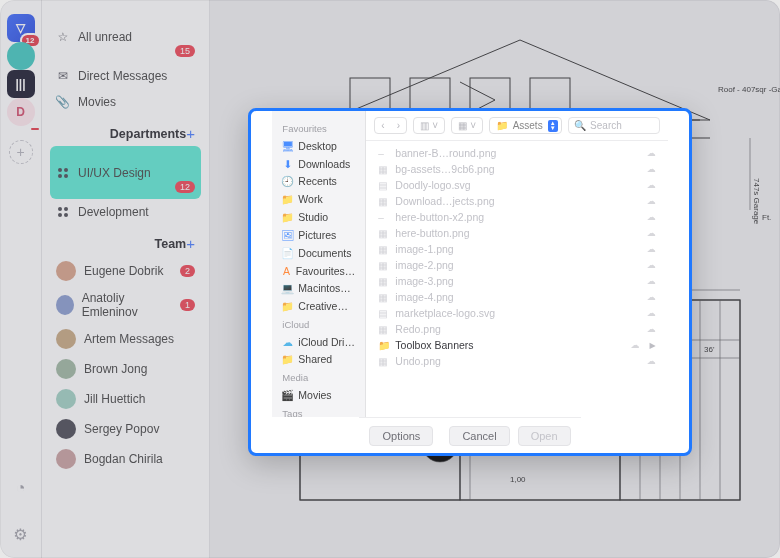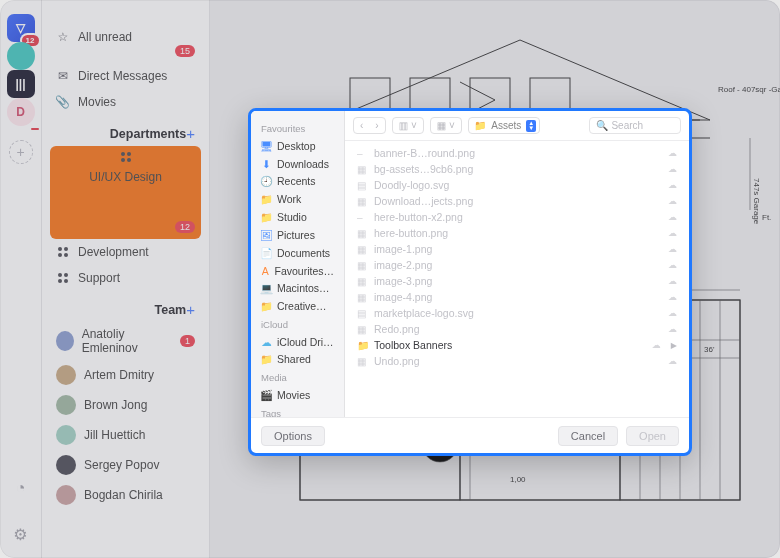--- a/index.html
+++ b/index.html
@@ -19,40 +19,40 @@
 .rail .app-icon.pink { background: #ffe8ee; color:#d34b6a; border-radius:50%; }
 .rail .badge { position:absolute; bottom:-4px; right:-4px; background:#e53b4a; color:#fff; font-size:8px; padding:1px 4px; border-radius:6px; box-shadow:0 0 0 2px #fff; }
 .rail .add-icon { width:24px; height:24px; border:1px dashed #c7c7cd; border-radius:50%; color:#b5b5bd; display:flex; align-items:center; justify-content:center; font-size:14px; }
 .rail .spacer { flex:1; }
 .rail .util-icon { color:#a3a3ab; font-size:16px; margin-bottom:14px; }
 
 
 .sidebar { width: 168px; background:#fff; border-right:1px solid #e6e6e8; padding: 10px 8px 0; font-size:12px; color:#444; overflow:hidden; }
 .sidebar .nav-item { display:flex; align-items:center; gap:8px; padding:6px 6px; border-radius:6px; position:relative; }
 .sidebar .nav-item .glyph { width:14px; display:inline-flex; justify-content:center; color:#5d5d66; }
-.sidebar .nav-item.selected { background:#f97316;flex-direction:column; }
+.sidebar .nav-item.selected { background:#5eead4; }
 .sidebar .nav-item .count { margin-left:auto; background:#ef4555; color:#fff; font-size:9px; border-radius:8px; padding:1px 5px;margin-top:29px; }
 .section-header { display:flex; align-items:center; justify-content:flex-end; padding:10px 6px 4px; font-weight:600; color:#2c2c32; font-size:12.5px; }
 .section-header .plus { color:#4a7dff; font-size:15px; font-weight:400; }
 .user-row { display:flex; align-items:center; gap:8px; padding:5px 6px; }
 .avatar { width:20px; height:20px; border-radius:50%; background:linear-gradient(135deg,#bbb,#888); display:flex; align-items:center; justify-content:center; color:#fff; font-size:10px; }
 .user-row .count { margin-left:auto; background:#ef4555; color:#fff; font-size:9px; border-radius:8px; padding:1px 5px; }
 .dot-grid { display:inline-grid; grid-template-columns:repeat(2,4px); grid-template-rows:repeat(2,4px); gap:2px; }
 .dot-grid span { width:4px; height:4px; background:#4b4b53; border-radius:50%; }
 
 
 .main { flex:1; background:#f0f0f2; position:relative; overflow:hidden; }
 .blueprint { position:absolute; inset:0; }
 .blueprint svg { width:100%; height:100%; }
 .bp-line { stroke:#333; stroke-width:1; fill:none; }
 .bp-light { stroke:#555; stroke-width:.6; }
 .bp-text { font-size:8px; fill:#333; }
 
 
-.dialog { position:absolute; z-index:10; left:248px; top:108px; width:444px; height:348px; background:#fff; border-radius:8px; border:3px solid #2079ff; display:flex; flex-direction:column; box-shadow:0 8px 30px rgba(0,0,0,.22); overflow:hidden; }
+.dialog { position:absolute; z-index:10; left:248px; top:108px; width:444px; height:348px; background:#fff; border-radius:8px; border:3px solid #2079ff; display:flex; flex-direction:column; box-shadow:0 8px 30px rgba(0,0,0,.22); overflow:hidden;align-items:center; }
 .dialog-body { flex:1; display:flex; overflow:hidden; }
 .finder-side { width:94px; background:#f4f4f6; border-right:1px solid #e2e2e4; padding:8px 8px 6px; font-size:10.5px; color:#666; overflow:hidden; }
 .finder-group-label { color:#a0a0a6; font-size:9.5px; padding:4px 2px 3px; }
 .finder-item { display:flex; align-items:center; gap:5px; padding:2.5px 2px; color:#444; white-space:nowrap; overflow:hidden; text-overflow:ellipsis; }
 .fi-icon { width:11px; display:inline-flex; justify-content:center; }
 .finder-content { flex:1; display:flex; flex-direction:column; }
 .finder-toolbar { height:30px; border-bottom:1px solid #ececee; display:flex; align-items:center; gap:6px; padding:0 8px; font-size:10px; color:#888; }
 .seg { display:flex; border:1px solid #e0e0e2; border-radius:4px; overflow:hidden; }
 .seg span { padding:2px 6px; color:#b9b9bf; }
 .path-pill { display:flex; align-items:center; gap:4px; background:#fff; border:1px solid #e0e0e2; border-radius:4px; padding:2px 18px 2px 6px; position:relative; }
@@ -126,43 +126,37 @@
           <span class="glyph">
             <span class="dot-grid">
               <span></span>
               <span></span>
               <span></span>
               <span></span>
             </span>
           </span>
           <span>Development</span>
         </div>
-        <div class="nav-item">
-          <span class="glyph">
-            <span class="dot-grid">
-              <span></span>
-              <span></span>
-              <span></span>
-              <span></span>
-            </span>
-          </span>
-          <span>Support</span>
-        </div>
         <div class="section-header">
           <span>Team</span>
           <span class="plus">+</span>
         </div>
         <div class="user-row">
+          <span class="avatar" style="background:#d9a38a"></span>
+          <span>Eugene Dobrik</span>
+          <span class="count">2</span>
+        </div>
+        <div class="user-row">
           <span class="avatar" style="background:#8a9dcf"></span>
           <span>Anatoliy Emleninov</span>
           <span class="count">1</span>
         </div>
         <div class="user-row">
           <span class="avatar" style="background:#c7a882"></span>
-          <span>Artem Dmitry</span>
+          <span>Artem Messages</span>
         </div>
         <div class="user-row">
           <span class="avatar" style="background:#9fb7a2"></span>
           <span>Brown Jong</span>
         </div>
         <div class="user-row">
           <span class="avatar" style="background:#a0d0c3"></span>
           <span>Jill Huettich</span>
         </div>
         <div class="user-row">

